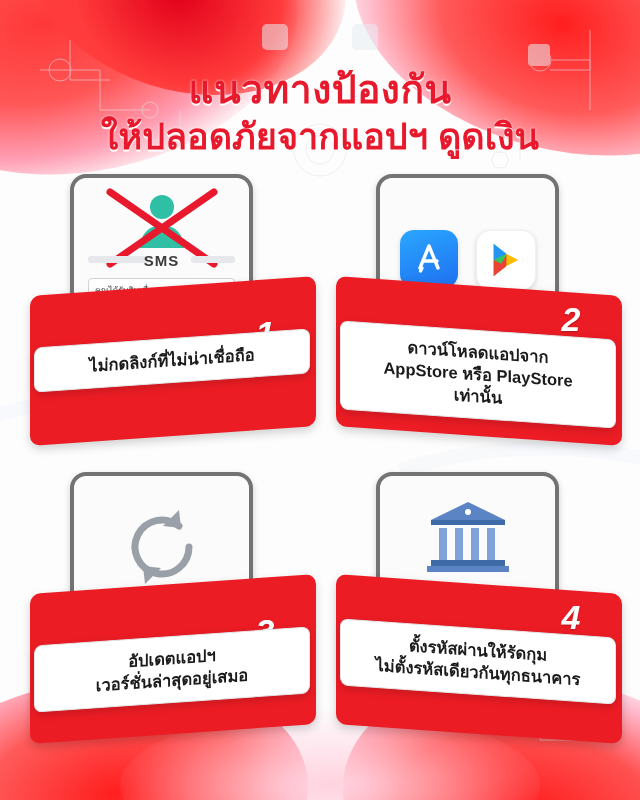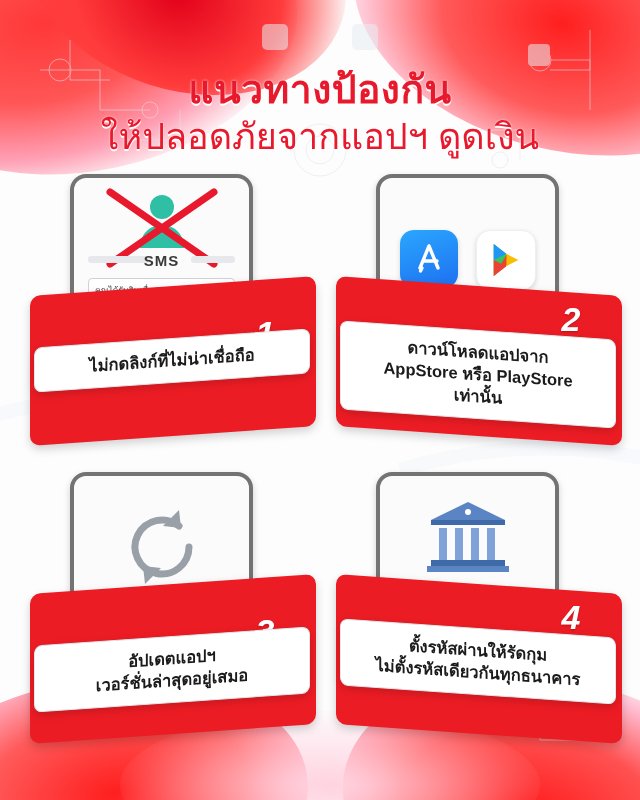--- a/index.html
+++ b/index.html
@@ -65,21 +65,21 @@
     display:block;
     font-size:39px;line-height:48px;
     font-weight:bold;
     color:#e8192c;
     letter-spacing:.5px;
     text-shadow:0 2px 0 #fff, 0 0 2px #fff;
   }
   .heading .l2{
     display:block;
     font-size:36px;line-height:46px;
-    font-weight:normal;
+    font-weight:bold;
     color:#e8192c;
     text-shadow:0 2px 0 #fff, 0 0 2px #fff;
   }
   
   .grid{
     position:absolute;top:170px;left:0;width:640px;height:580px;
     z-index:4;
   }
   .cell{position:absolute;width:300px;height:280px;}
   .cell-1{left:20px;top:0;}

